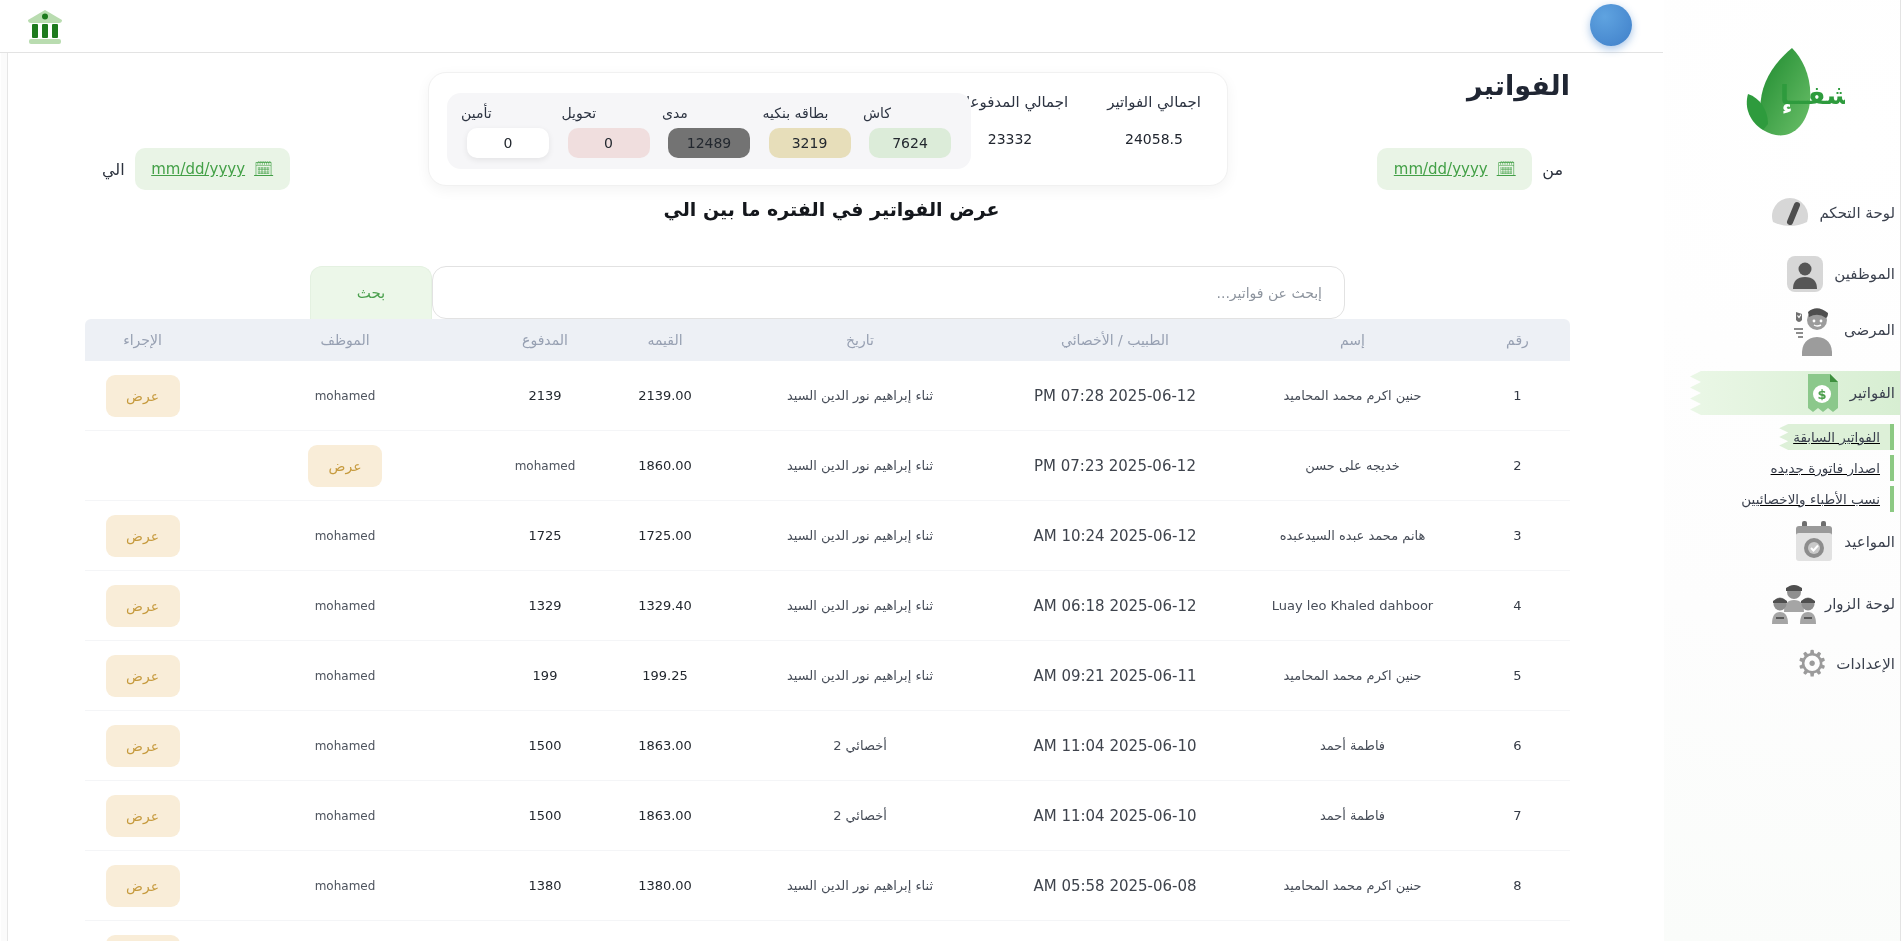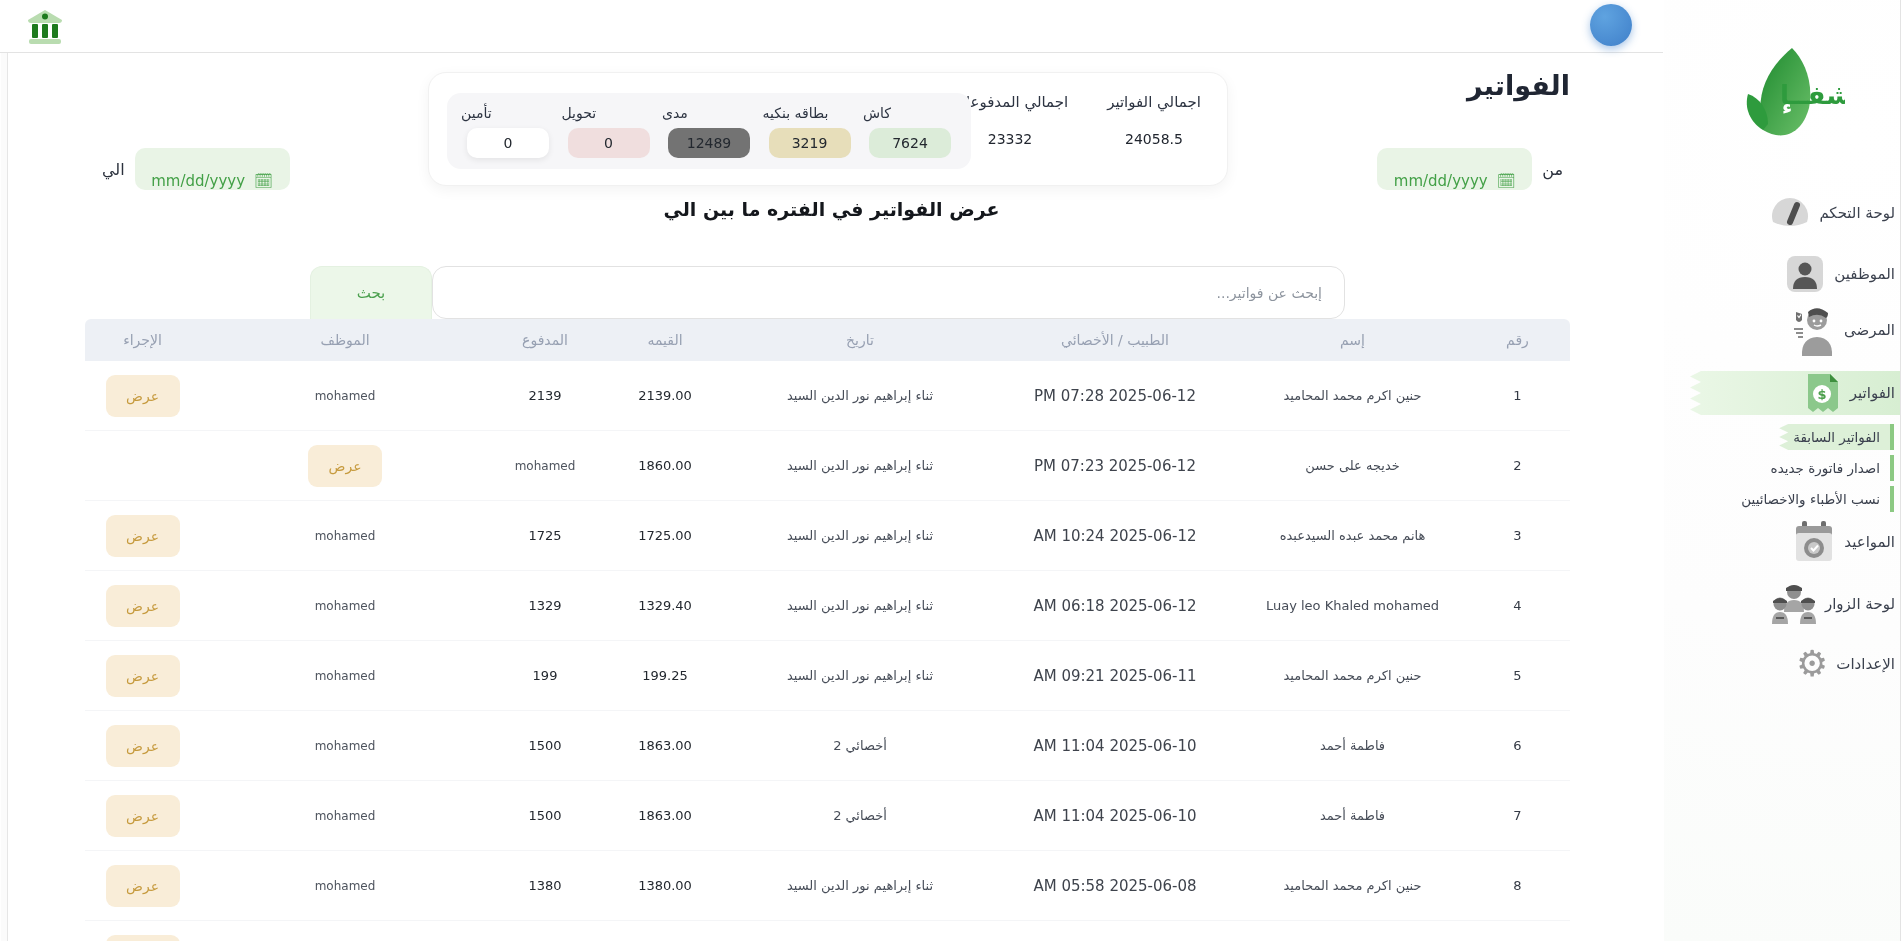--- a/index.html
+++ b/index.html
@@ -38,22 +38,22 @@
   .method-chip { margin:7px auto 0; width:82px; height:30px; border-radius:10px;
                  display:flex; align-items:center; justify-content:center;
                  font-size:14px; color:#23282f; }
 
   
   .date-group { position:absolute; top:148px; display:flex; align-items:center; gap:10px; }
   .date-group.from { right:100px; }
   .date-group.to   { left:102px; flex-direction:row-reverse; }
   .date-label { font-size:16px; color:#2b313d; }
   .date-input { width:155px; height:42px; background:#e9f4e6; border-radius:10px;
-                display:flex; align-items:flex-end; justify-content:center; gap:9px;
-                direction:ltr; color:#43a047; font-size:15px; cursor:pointer; }
+                display:flex; align-items:center; justify-content:center; gap:9px;
+                direction:ltr; color:#43a047; font-size:15px; cursor:pointer;text-decoration:underline; }
   .cal-glyph { font-size:15px; color:#43a047; }
 
   .subtitle { position:absolute; left:0; top:198px; width:1663px; text-align:center;
               font-size:19px; font-weight:bold; color:#14171c; }
 
   
   .search-tab { position:absolute; left:310px; top:266px; width:122px; height:53px;
                 background:#ecf7e9; border-radius:12px 12px 0 0; border:1px solid #e4f1e1; border-bottom:none;
                 display:flex; align-items:center; justify-content:center;
                 color:#4ba04e; font-size:15px; cursor:pointer; }
@@ -86,21 +86,21 @@
              background:radial-gradient(circle at 80% 15%, #ffffff 0%, #fdfdfd 60%, #fafcfa 100%); }
   .logo { position:absolute; right:55px; top:42px; }
   .nav-item { position:absolute; right:5px; display:flex; align-items:center; gap:8px;
               height:48px; cursor:pointer; }
   .nav-label { font-size:15px; color:#3b414e; white-space:nowrap; }
   .nav-icon { flex:0 0 auto; }
   .active-band { position:absolute; right:0; top:371px; left:26px; height:44px;
                  background:linear-gradient(to left, #d7eed2, #eaf7e6);
                  clip-path:polygon(100% 0, 11px 0, 0 12.5%, 11px 25%, 0 37.5%, 11px 50%, 0 62.5%, 11px 75%, 0 87.5%, 11px 100%, 100% 100%); }
   .submenu-item { position:absolute; right:6px; height:26px; display:flex; align-items:center;
-                  padding-left:14px; padding-right:10px; border-right:4px solid #8cc983; cursor:pointer; }
+                  padding-left:14px; padding-right:10px; border-right:4px solid #8cc983; cursor:pointer;text-decoration:underline; }
   .submenu-item .nav-label { font-size:13.5px; }
   .submenu-item.active { background:#ddf0d8;
                   clip-path:polygon(100% 0, 9px 0, 0 16%, 9px 33%, 0 50%, 9px 66%, 0 83%, 9px 100%, 100% 100%); }
   .gear-glyph { font-size:36px; color:#9b9b9b; line-height:1; }
 </style>
 </head>
 <body>
 
 <div class="page">
 
@@ -219,21 +219,21 @@
             <div class="t-cell c-doc">ثناء إبراهيم نور الدين السيد</div>
             <div class="t-cell c-money">1725.00</div>
             <div class="t-cell c-money">1725</div>
             <div class="t-cell c-emp">mohamed</div>
             <div class="t-cell">
               <button class="view-btn">عرض</button>
             </div>
           </div>
           <div class="t-row data-row">
             <div class="t-cell c-num">4</div>
-            <div class="t-cell c-name">Luay leo Khaled mohamed</div>
+            <div class="t-cell c-name">Luay leo Khaled dahboor</div>
             <div class="t-cell c-date">AM 06:18 2025-06-12</div>
             <div class="t-cell c-doc">ثناء إبراهيم نور الدين السيد</div>
             <div class="t-cell c-money">1329.40</div>
             <div class="t-cell c-money">1329</div>
             <div class="t-cell c-emp">mohamed</div>
             <div class="t-cell">
               <button class="view-btn">عرض</button>
             </div>
           </div>
           <div class="t-row data-row">

